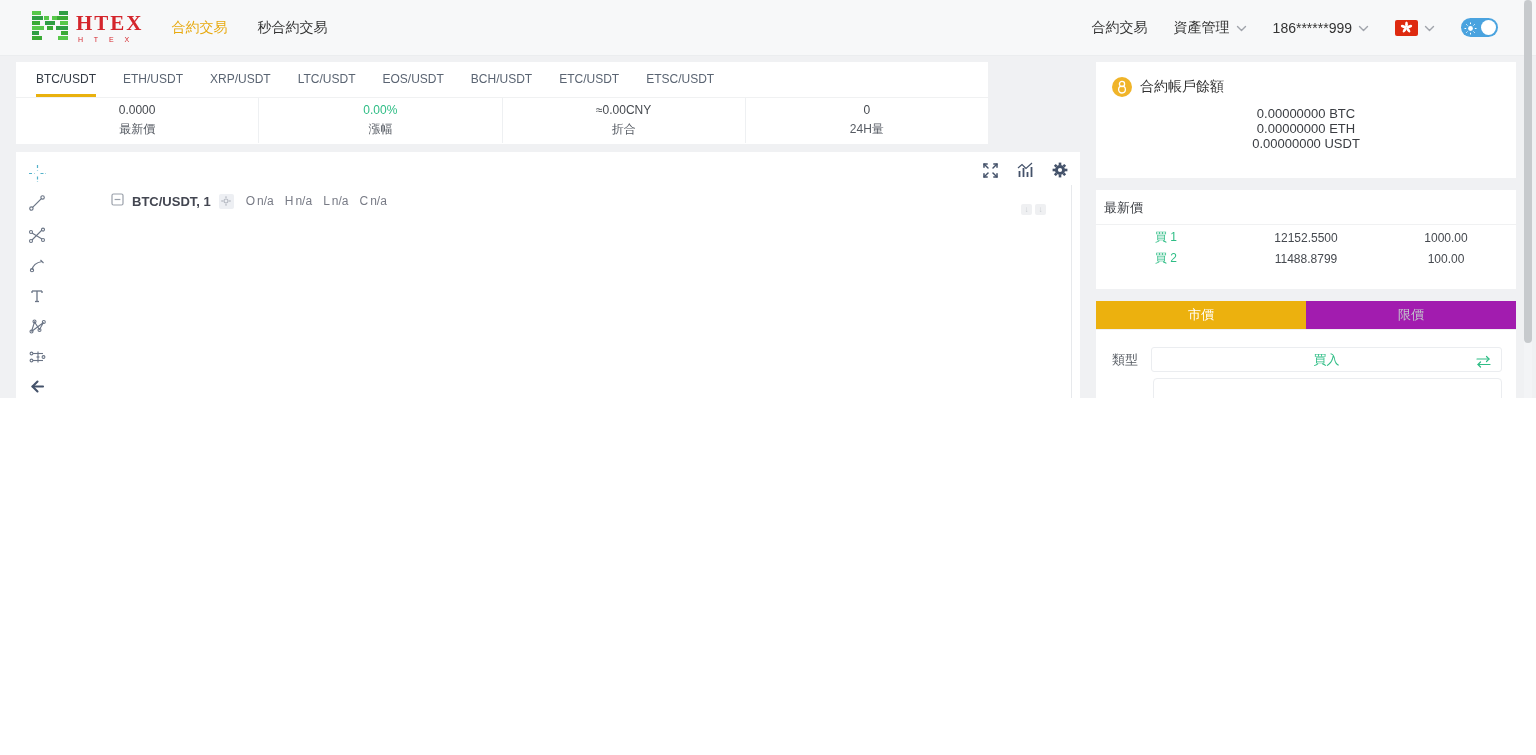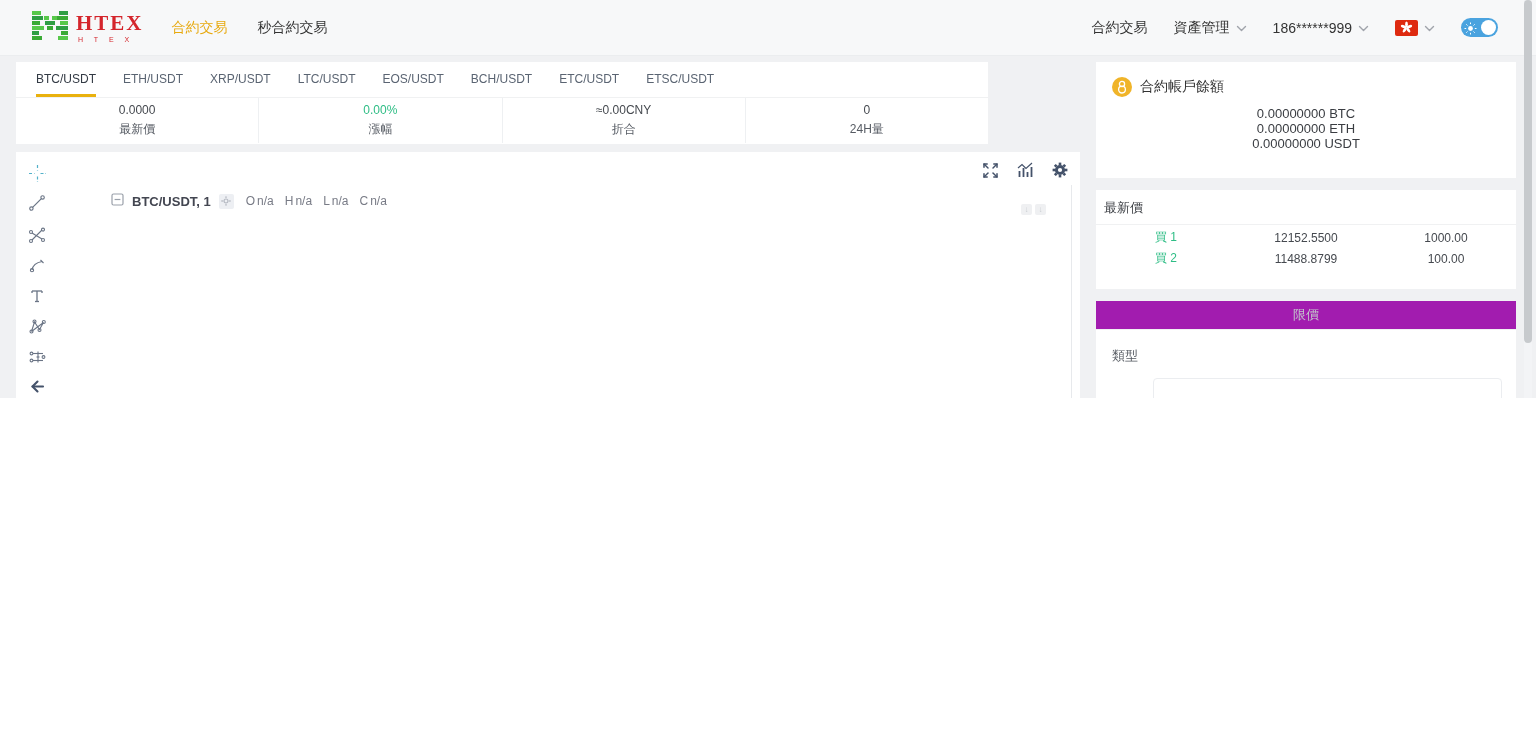--- a/index.html
+++ b/index.html
@@ -436,24 +436,38 @@
         <div class="book-row">
           <span class="book-col type">買 2</span>
           <span class="book-col price">11488.8799</span>
           <span class="book-col amount">100.00</span>
         </div>
       </div>
     </div>
 
     <div class="card trade-card">
       <div class="trade-tabs">
+        <span class="trade-tab active">市價</span>
         <span class="trade-tab inactive">限價</span>
       </div>
       <div class="type-row">
         <span class="type-label">類型</span>
+        <span class="type-select">
+          <span class="type-value">買入</span>
+          <span class="swap-icon">
+            <svg width="17" height="13" viewBox="0 0 17 13">
+              <g stroke="#2ebd85" stroke-width="1.2" fill="none" stroke-linecap="round" stroke-linejoin="round">
+                <line x1="2" y1="4" x2="14" y2="4"></line>
+                  <polyline points="11.5,1.5 14,4 11.5,6.5"></polyline>
+                <line x1="15" y1="9.5" x2="3" y2="9.5"></line>
+                  <polyline points="5.5,7 3,9.5 5.5,12"></polyline>
+              </g>
+            </svg>
+          </span>
+        </span>
       </div>
       <div class="partial-input"></div>
     </div>
 
     <div class="scrollbar-track"></div>
     <div class="scrollbar-thumb"></div>
   </div>
 
   <div class="below-fold"></div>
 </div>

